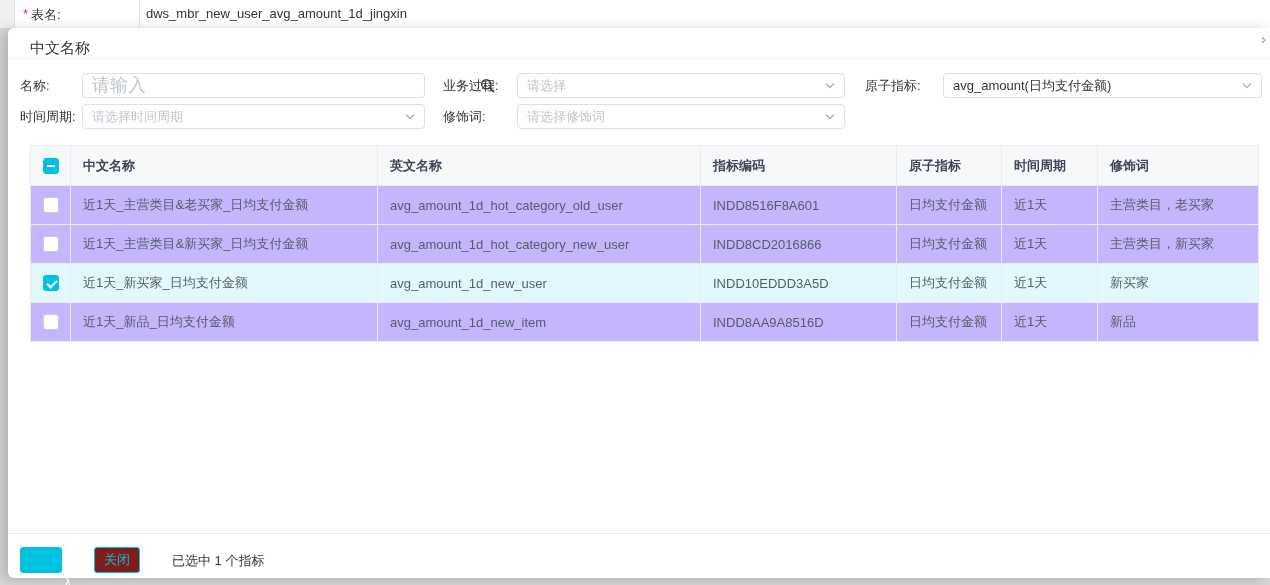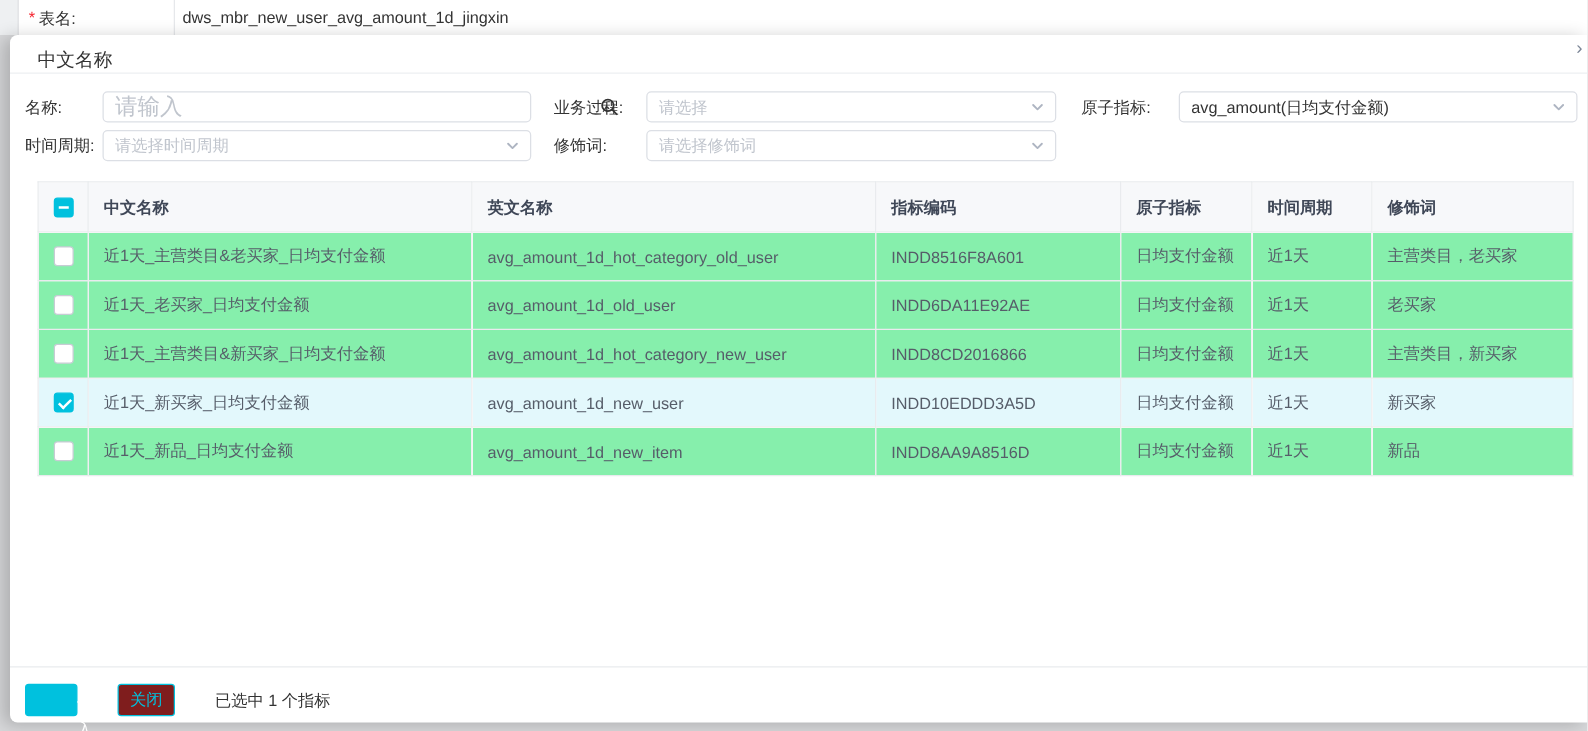--- a/index.html
+++ b/index.html
@@ -51,21 +51,21 @@
   .ctl-col2 { left:509px; width:328px; }
   .lab-col3 { left:857px; }
   .ctl-col3 { left:935px; width:319px; }
 
   
   .tbl-wrap { position:absolute; left:22px; top:117px; width:1228px; }
   table { width:1228px; border-collapse:collapse; table-layout:fixed;padding-left:31px; }
   th, td { border:1px solid #e9ebee; font-weight:normal; text-align:left;
            padding:0 8px 0 12px; white-space:nowrap; overflow:hidden; }
   thead th { height:40px; background:#f7f8fa; color:#3f4757; font-weight:bold; font-size:13px; }
-  tbody td { height:39px; color:#565d69; font-size:13px; background:#86efac; }
+  tbody td { height:39px; color:#565d69; font-size:13px; background:#c4b5fd; }
   tbody tr.selected td { background:var(--row-highlight); }
   .cb-cell { text-align:center; padding:0; }
 
   
   .cb { display:inline-block; width:16px; height:16px; border:1px solid #c7ccd4;
         border-radius:3px; background:#fff; position:relative; vertical-align:middle; cursor:pointer; }
   .cb.indet, .cb.checked { background:var(--accent); border-color:var(--accent); }
   .cb.indet::after { content:""; position:absolute; left:3px; top:6px; width:8px; height:2px; background:#fff; }
   .cb.checked::after { content:""; position:absolute; left:3px; top:3.5px; width:8px; height:4px;
         border-left:2px solid #fff; border-bottom:2px solid #fff; transform:rotate(-45deg); }
@@ -177,29 +177,20 @@
             <td class="cb-cell"><span class="cb"></span></td>
             <td>近1天_主营类目&amp;老买家_日均支付金额</td>
             <td>avg_amount_1d_hot_category_old_user</td>
             <td>INDD8516F8A601</td>
             <td>日均支付金额</td>
             <td>近1天</td>
             <td>主营类目，老买家</td>
           </tr>
           <tr>
             <td class="cb-cell"><span class="cb"></span></td>
-            <td>近1天_老买家_日均支付金额</td>
-            <td>avg_amount_1d_old_user</td>
-            <td>INDD6DA11E92AE</td>
-            <td>日均支付金额</td>
-            <td>近1天</td>
-            <td>老买家</td>
-          </tr>
-          <tr>
-            <td class="cb-cell"><span class="cb"></span></td>
             <td>近1天_主营类目&amp;新买家_日均支付金额</td>
             <td>avg_amount_1d_hot_category_new_user</td>
             <td>INDD8CD2016866</td>
             <td>日均支付金额</td>
             <td>近1天</td>
             <td>主营类目，新买家</td>
           </tr>
           <tr class="selected">
             <td class="cb-cell"><span class="cb checked"></span></td>
             <td>近1天_新买家_日均支付金额</td>

